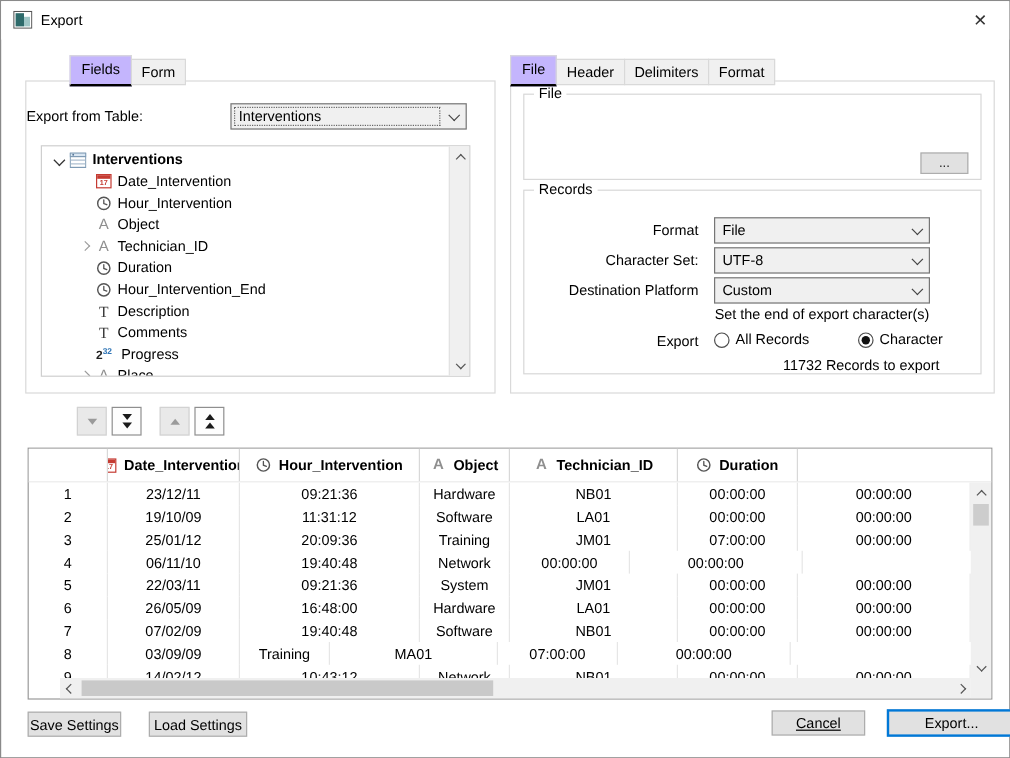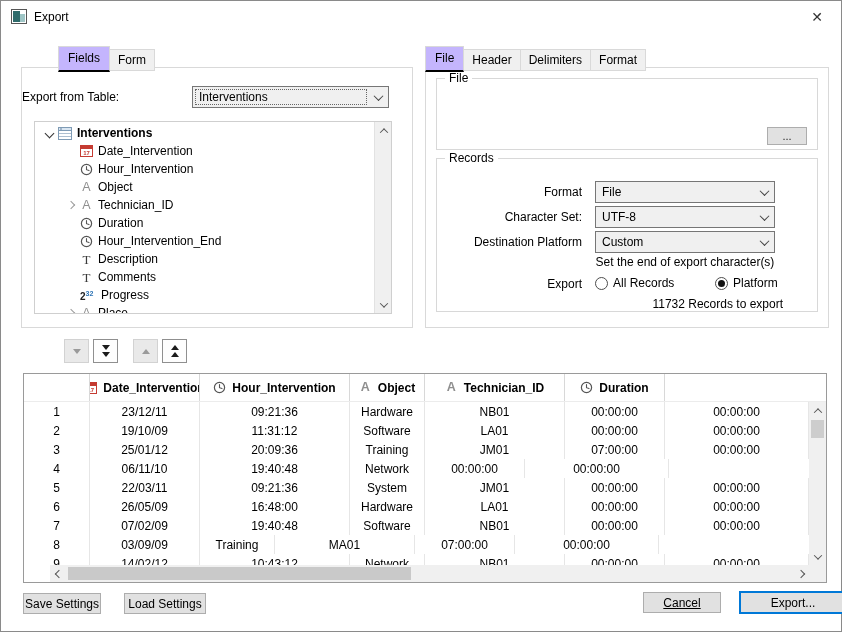--- a/index.html
+++ b/index.html
@@ -292,21 +292,21 @@
           </div>
         </div>
       <div class="eor-note">Set the end of export character(s)</div>
       <div class="export-row">
         <span class="exp-label">Export</span>
         <span id="radio-opts"><span class="radio-opt" style="left:158px">
               <span class="radio"></span>
               <span class="radio-lbl">All Records</span>
             </span><span class="radio-opt" style="left:278px">
               <span class="radio sel"></span>
-              <span class="radio-lbl">Platform</span>
+              <span class="radio-lbl">Character</span>
             </span></span>
       </div>
       <div class="count">11732 Records to export</div>
     </div>
   </div>
 
   
   <span id="move-buttons"><button class="move-btn dis" style="left:63px">
         <span class="tri down"></span>
       </button><button class="move-btn en" style="left:92px">

